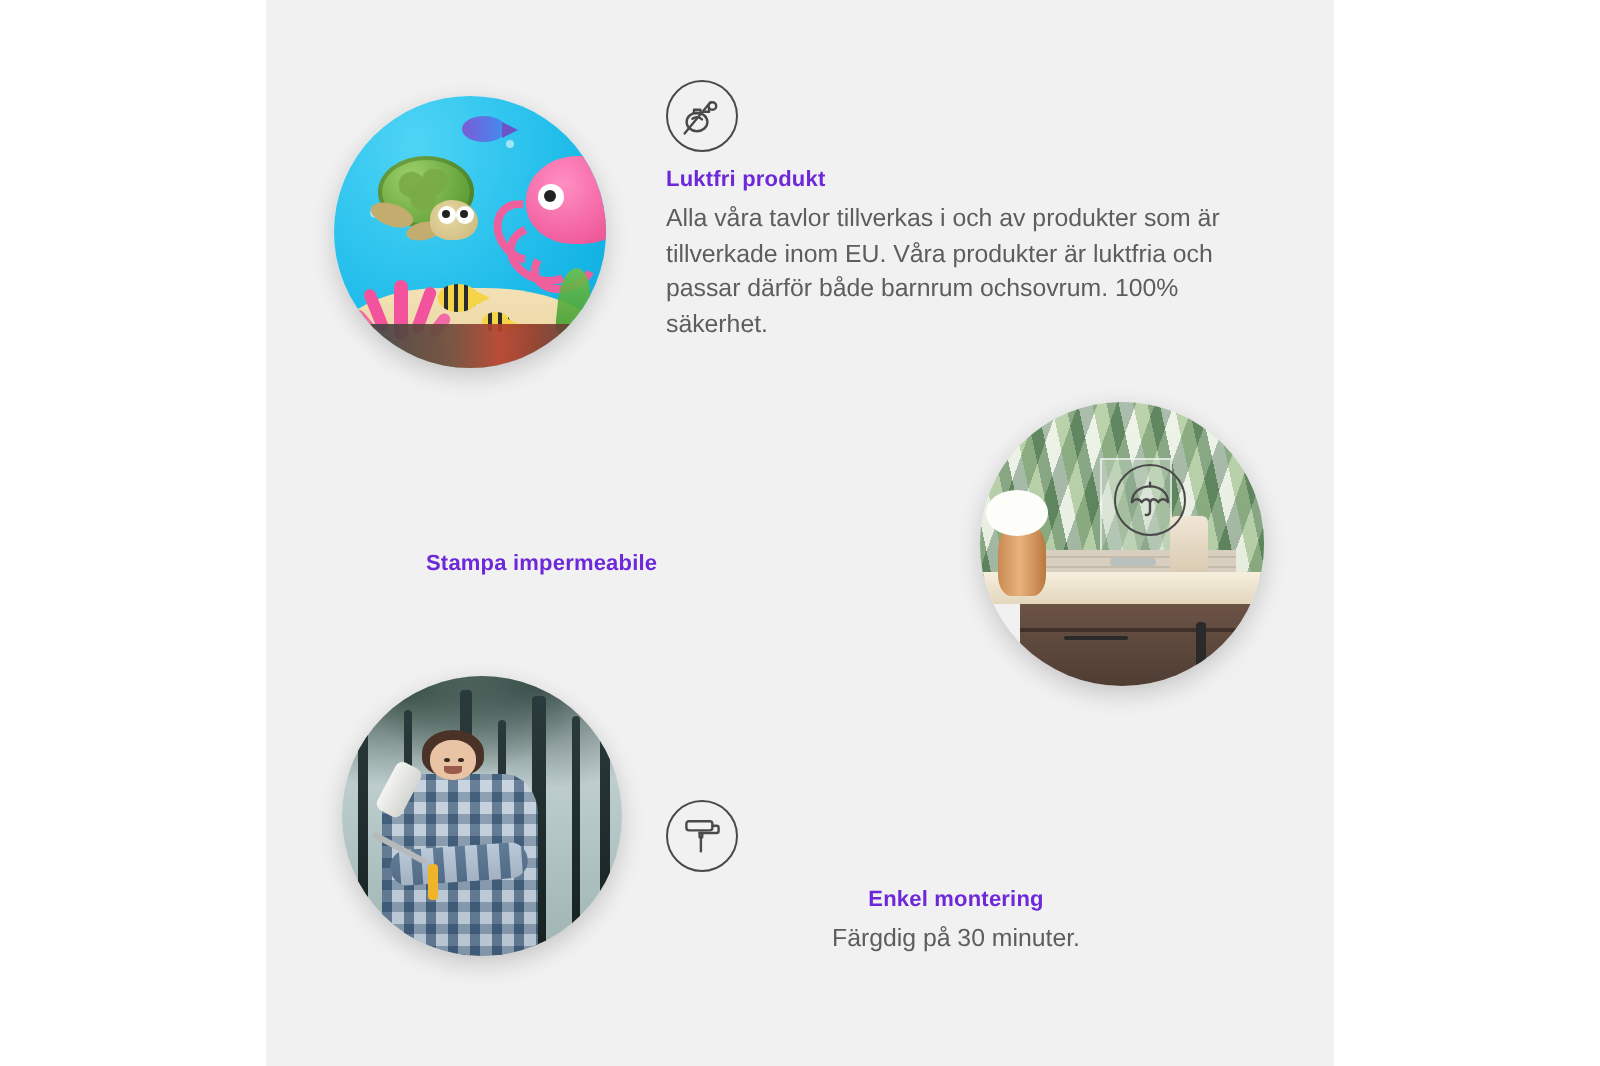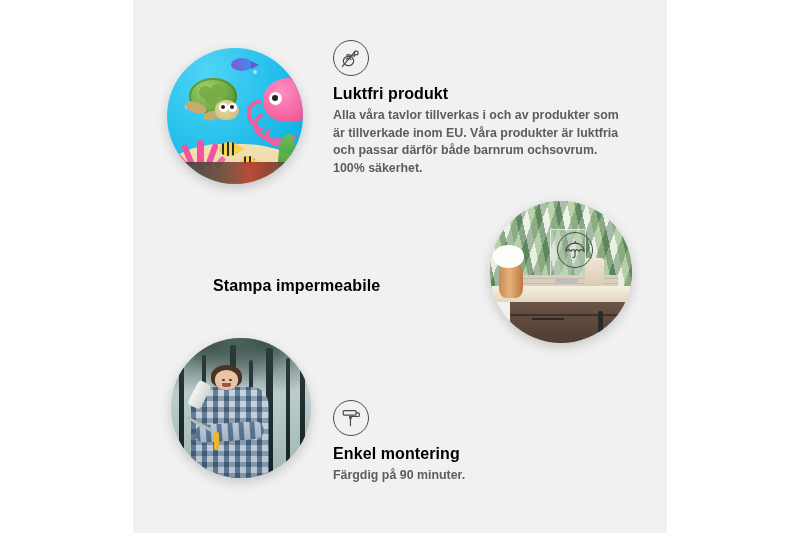--- a/index.html
+++ b/index.html
@@ -183,45 +183,44 @@
 
   .icon-circle {
     width: 36px; height: 36px;
     border: 1.6px solid #4a4a4a;
     border-radius: 50%;
     display: flex; align-items: center; justify-content: center;
     box-sizing: border-box;
   }
 
   .feat-title {
-    font-size: 16px;
+    font-size: 11px;
     font-weight: bold;
-    color: #000000;
+    color: #6d28d9;
     margin: 8px 0 4px 0;
     line-height: 1.2;
     letter-spacing: .1px;
   }
   .feat-body {
     font-size: 12.4px;
     color: #5d5d5d;
     line-height: 1.42;
     margin: 0;
-    font-weight: bold;
   }
 
   
   #feature-odourless { left: 200px; top: 40px; width: 290px; text-align: left; }
   #feature-odourless .icon-circle { margin-left: 0; }
 
   
   #feature-waterproof { left: 80px; top: 232px; width: 380px; text-align: left; }
   #feature-waterproof .icon-wrap { display:flex; justify-content:flex-end; }
 
   
-  #feature-easy-install { left: 200px; top: 400px; width: 290px; text-align: left; }
+  #feature-easy-install { left: 200px; top: 400px; width: 290px; text-align: center; }
 </style>
 </head>
 <body>
 
 <div id="stage">
 
   <div id="panel">
 
     <div id="circle-aquarium" class="circle-img">
       <div class="circle-inner">
@@ -360,17 +359,17 @@
         <div class="icon-circle">
           <svg width="24" height="24" viewBox="0 0 24 24" fill="none" stroke="#4a4a4a" stroke-width="1.2" stroke-linecap="round" stroke-linejoin="round">
             <rect x="4.2" y="4.6" width="13" height="4.6" rx="1.3"></rect>
             <path d="M17.2 6.9 h2.1 a1 1 0 0 1 1 1 v1.6 a1 1 0 0 1 -1 1 h-8.5"></path>
             <path d="M10.8 10.5 h1.3 v2.1 h-1.3 z"></path>
             <path d="M11.45 12.6 V19.6"></path>
           </svg>
         </div>
       </div>
       <div class="feat-title">Enkel montering</div>
-      <p class="feat-body">Färgdig på 90 minuter.</p>
+      <p class="feat-body">Färgdig på 30 minuter.</p>
     </div>
 
   </div>
 </div>
 
 </body></html>

